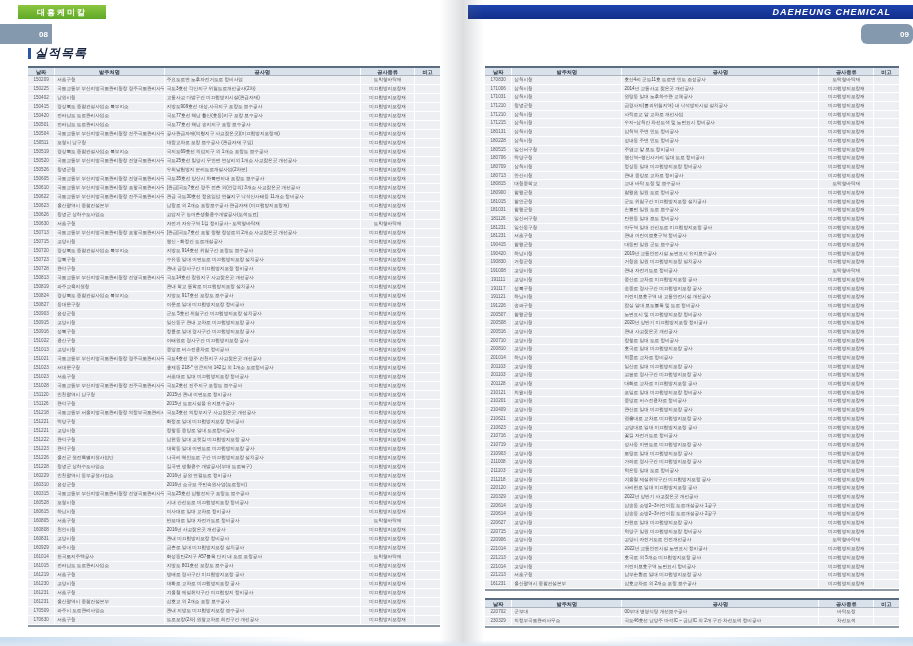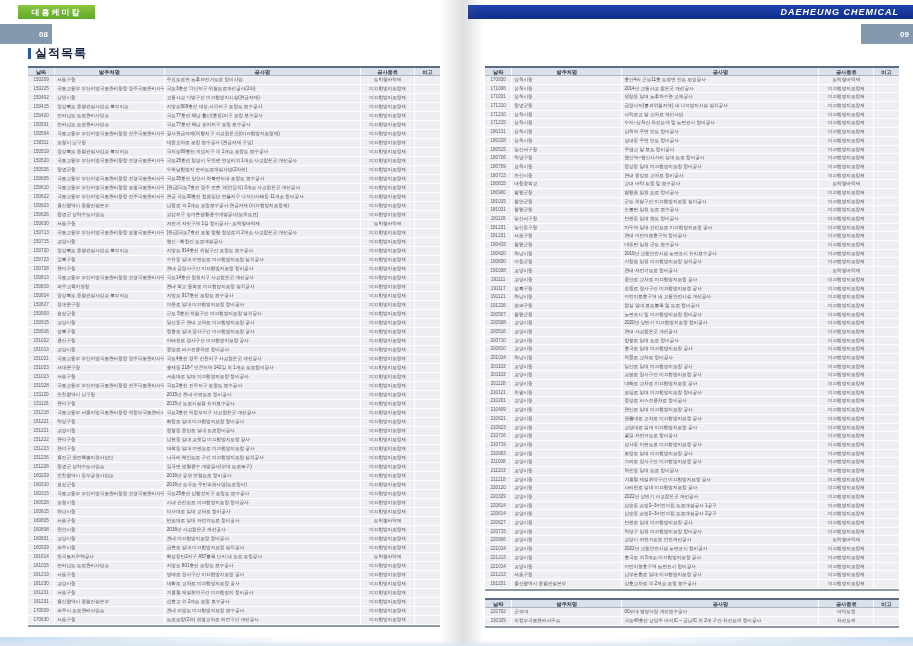--- a/index.html
+++ b/index.html
@@ -1,34 +1,34 @@
 <!DOCTYPE html>
 <html><head>
 <meta charset="utf-8">
 <style>
   html,body{margin:0;padding:0;width:913px;height:646px;background:#ffffff;overflow:hidden;
     font-family:"Liberation Sans", sans-serif;}
   .spread{position:relative;width:913px;height:646px;background:#ffffff;}
 
   
-  .bar-green{position:absolute;left:18px;top:5px;width:77px;height:14px;
+  .bar-green{position:absolute;left:18px;top:5px;width:88px;height:14px;
     background:linear-gradient(to bottom,#8cc63f,#5fa928);display:flex;align-items:center;justify-content:center;}
   .bar-green span{color:#ffffff;font-size:8px;font-weight:bold;letter-spacing:2px;}
   .bar-blue{position:absolute;left:468px;top:5px;width:445px;height:14px;
     background:linear-gradient(to bottom,#1d44ae,#122e8a);display:flex;align-items:center;justify-content:flex-end;}
-  .bar-blue span{color:#ffffff;font-size:9px;font-weight:bold;font-style:italic;letter-spacing:1px;padding-right:14px;}
+  .bar-blue span{color:#ffffff;font-size:9px;font-weight:bold;font-style:italic;letter-spacing:1px;padding-right:22px;}
 
   
   .pagetab{position:absolute;top:24px;width:17px;height:20px;background:#8599ae;color:#fff;
     font-size:8px;font-weight:bold;display:flex;align-items:center;justify-content:center;padding-left:35px;}
   .pagetab.left{left:0;}
-  .pagetab.right{right:0;}
+  .pagetab.right{right:0;border-radius:6px;}
 
   
-  .title-row{position:absolute;left:28px;top:46px;display:flex;align-items:center;height:14px;}
+  .title-row{position:absolute;left:28px;top:46px;display:flex;align-items:center;height:14px;font-style:italic;}
   .title-bar{display:inline-block;width:3px;height:11px;background:#2b56a4;margin-right:4px;}
   .title-text{font-size:12px;font-weight:bold;color:#16233f;letter-spacing:1px;}
 
   
   .table{position:absolute;border-bottom:2px solid #8d99a7;}
   .left-table{left:28px;top:66px;width:412px;}
   .right-table{left:485px;top:66px;width:414px;}
   .bottom-table{left:485px;top:598px;width:414px;}
   .tr{display:flex;height:9px;background:#edeff2;border-bottom:1px solid #ffffff;box-sizing:border-box;}
   .right-table .tr{height:8.7px;}

